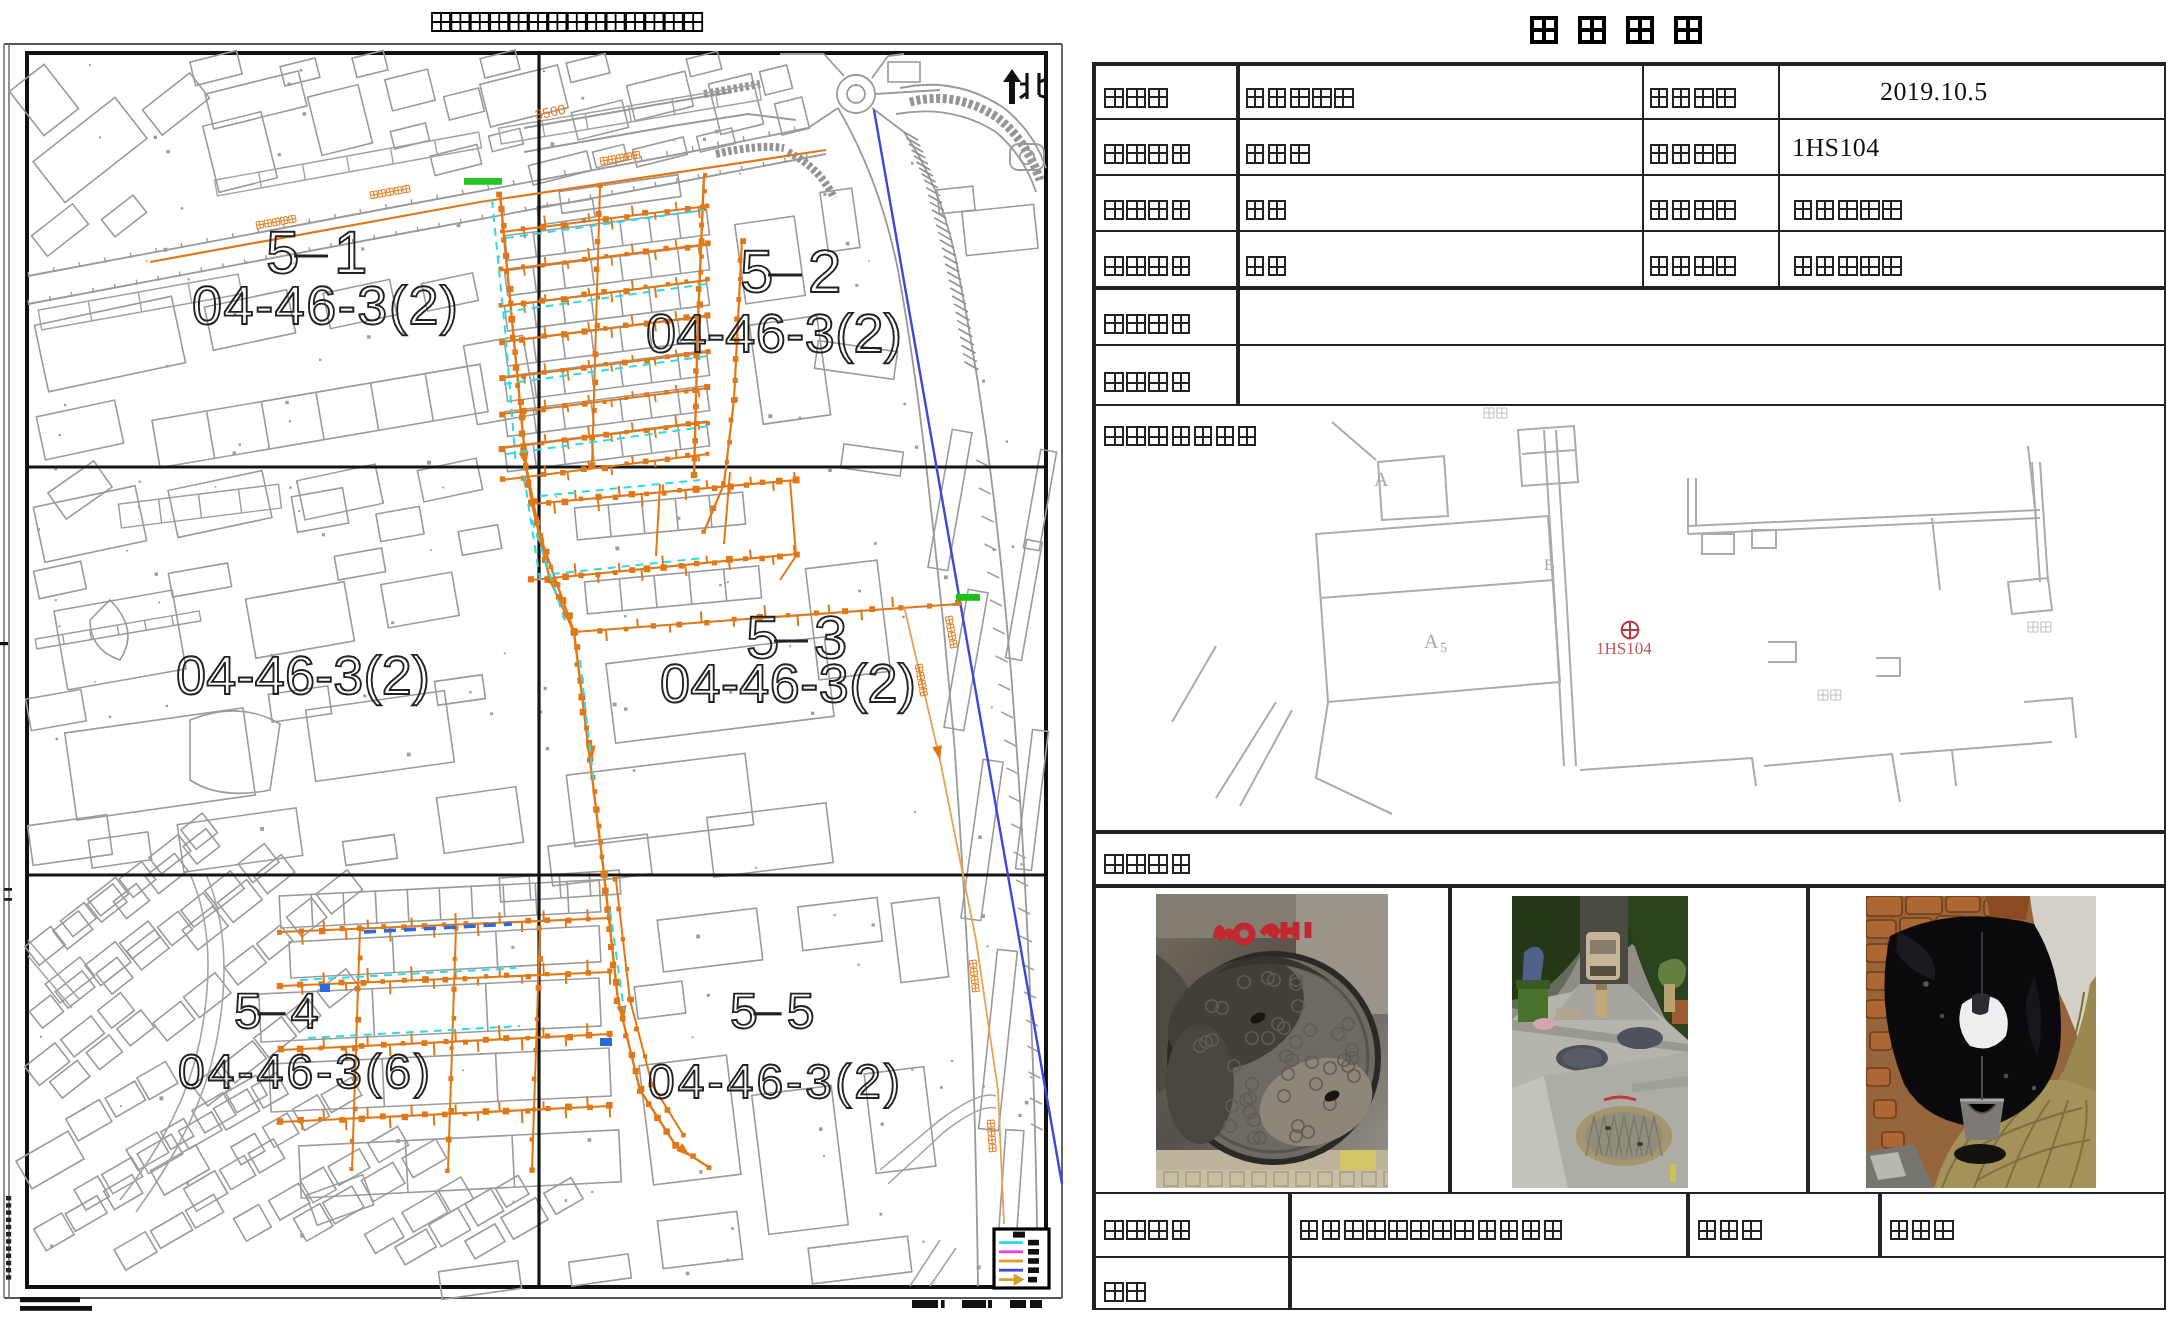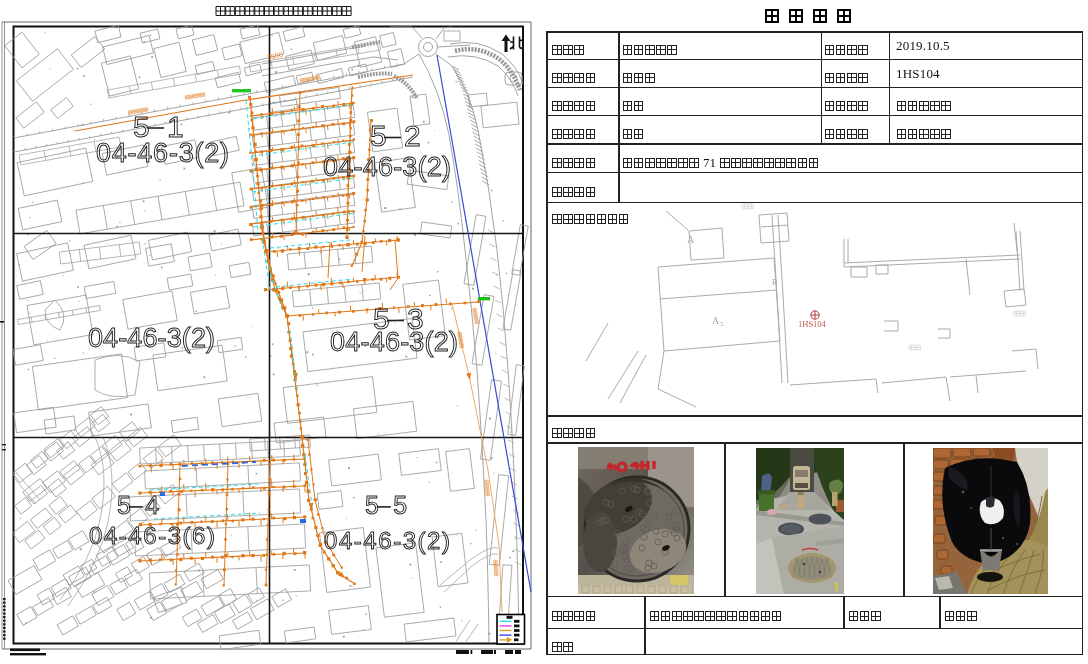--- a/index.html
+++ b/index.html
@@ -1563,39 +1563,38 @@
 <div class="vl" style="left:724px;top:442px;height:154.9px"></div>
 <div class="vl" style="left:903px;top:442px;height:154.9px"></div>
 <div class="vl" style="left:644px;top:595.5px;height:59.69999999999995px"></div>
 <div class="vl" style="left:843px;top:595.5px;height:33.4px"></div>
 <div class="vl" style="left:939px;top:595.5px;height:33.4px"></div>
 </div>
 
 <div class="abs" style="left:551.5px;top:39.5px;white-space:nowrap"><i class="z"></i><i class="z"></i><i class="z"></i></div>
 <div class="abs" style="left:622px;top:39.5px;white-space:nowrap"><i class="z"></i><i class="z"></i><i class="z"></i><i class="z"></i><i class="z"></i></div>
 <div class="abs" style="left:824px;top:39.5px;white-space:nowrap"><i class="z"></i><i class="z"></i><i class="z"></i><i class="z"></i></div>
-<div class="abs lat" style="left:896px;top:38px">2019.10.5</div>
+<div class="abs lat" style="left:940px;top:38px">2019.10.5</div>
 
 <div class="abs" style="left:551.5px;top:67.5px;white-space:nowrap"><i class="z"></i><i class="z"></i><i class="z"></i><i class="z"></i></div>
 <div class="abs" style="left:622px;top:67.5px;white-space:nowrap"><i class="z"></i><i class="z"></i><i class="z"></i></div>
 <div class="abs" style="left:824px;top:67.5px;white-space:nowrap"><i class="z"></i><i class="z"></i><i class="z"></i><i class="z"></i></div>
 <div class="abs lat" style="left:896px;top:66px">1HS104</div>
 
 <div class="abs" style="left:551.5px;top:95.5px;white-space:nowrap"><i class="z"></i><i class="z"></i><i class="z"></i><i class="z"></i></div>
 <div class="abs" style="left:622px;top:95.5px;white-space:nowrap"><i class="z"></i><i class="z"></i></div>
 <div class="abs" style="left:824px;top:95.5px;white-space:nowrap"><i class="z"></i><i class="z"></i><i class="z"></i><i class="z"></i></div>
 <div class="abs" style="left:896px;top:95.5px;white-space:nowrap"><i class="z"></i><i class="z"></i><i class="z"></i><i class="z"></i><i class="z"></i></div>
 
 <div class="abs" style="left:551.5px;top:124px;white-space:nowrap"><i class="z"></i><i class="z"></i><i class="z"></i><i class="z"></i></div>
 <div class="abs" style="left:622px;top:124px;white-space:nowrap"><i class="z"></i><i class="z"></i></div>
 <div class="abs" style="left:824px;top:124px;white-space:nowrap"><i class="z"></i><i class="z"></i><i class="z"></i><i class="z"></i></div>
 <div class="abs" style="left:896px;top:124px;white-space:nowrap"><i class="z"></i><i class="z"></i><i class="z"></i><i class="z"></i><i class="z"></i></div>
 
 <div class="abs" style="left:551.5px;top:152.5px;white-space:nowrap"><i class="z"></i><i class="z"></i><i class="z"></i><i class="z"></i></div>
-<div class="abs" style="left:622px;top:152.5px;white-space:nowrap"><i class="z"></i><i class="z"></i><i class="z"></i><i class="z"></i><i class="z"></i><i class="z"></i><i class="z"></i><span class="lat" style="letter-spacing:0"> 71 </span><i class="z"></i><i class="z"></i><i class="z"></i><i class="z"></i><i class="z"></i><i class="z"></i><i class="z"></i><i class="z"></i><i class="z"></i></div>
 
 <div class="abs" style="left:551.5px;top:182px;white-space:nowrap"><i class="z"></i><i class="z"></i><i class="z"></i><i class="z"></i></div>
 
 <div class="abs" style="left:551.5px;top:209px;white-space:nowrap"><i class="z"></i><i class="z"></i><i class="z"></i><i class="z"></i><i class="z"></i><i class="z"></i><i class="z"></i></div>
 
 <div class="abs" style="left:551.5px;top:423px;white-space:nowrap"><i class="z"></i><i class="z"></i><i class="z"></i><i class="z"></i></div>
 
 <div class="abs" style="left:551.5px;top:606px;white-space:nowrap"><i class="z"></i><i class="z"></i><i class="z"></i><i class="z"></i></div>
 <div class="abs" style="left:649px;top:606px;white-space:nowrap"><i class="z"></i><i class="z"></i><i class="z"></i><i class="z"></i><i class="z"></i><i class="z"></i><i class="z"></i><i class="z"></i><i class="z"></i><i class="z"></i><i class="z"></i><i class="z"></i></div>
 <div class="abs" style="left:848px;top:606px;white-space:nowrap"><i class="z"></i><i class="z"></i><i class="z"></i></div>

